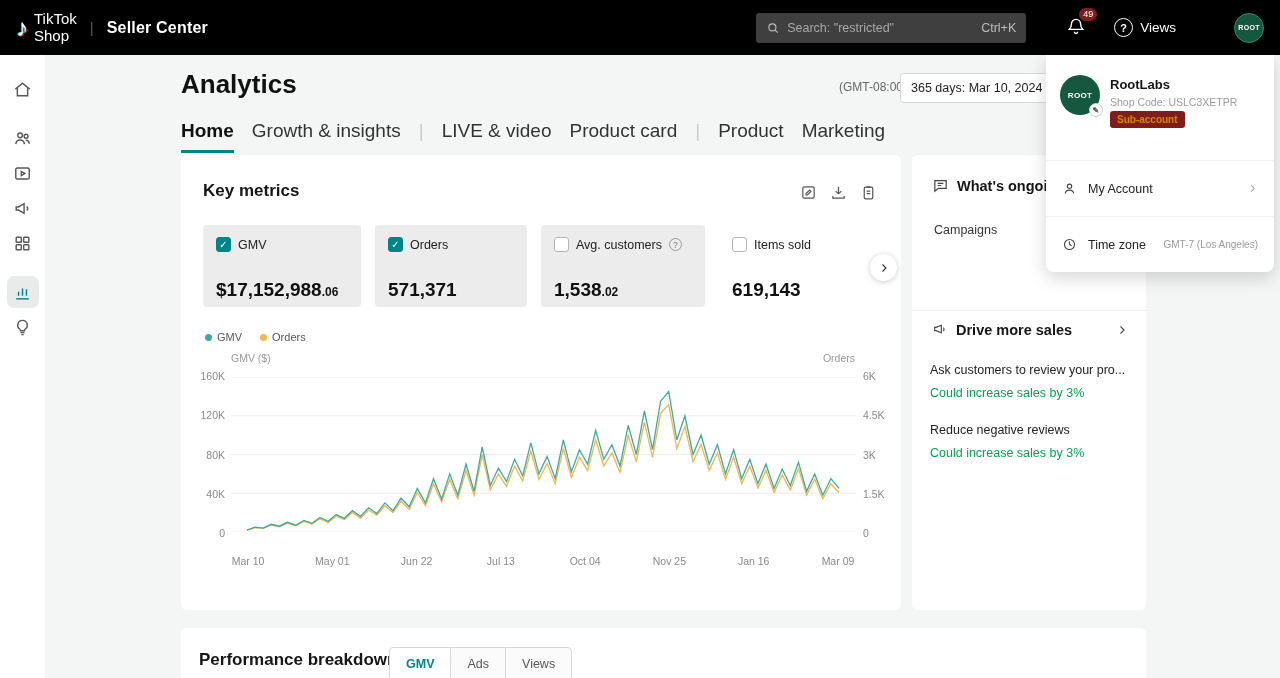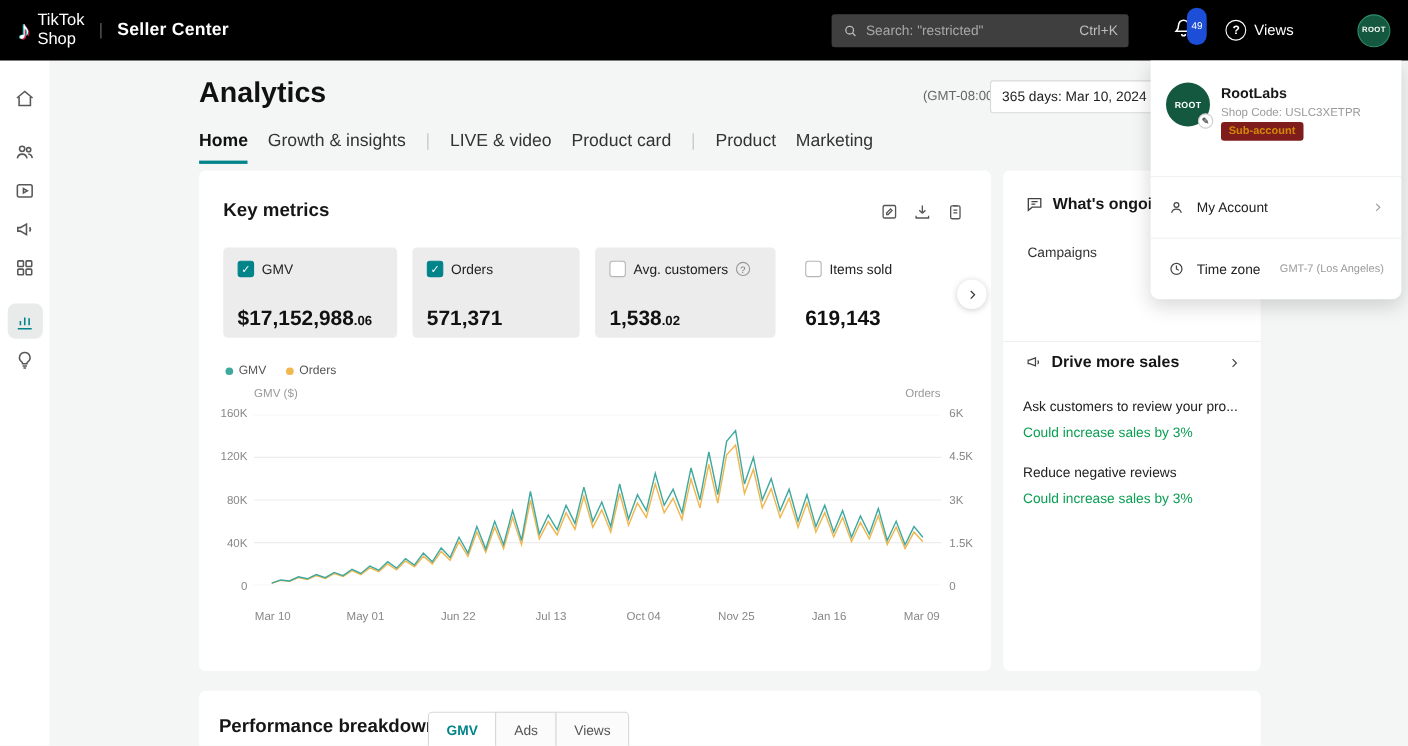--- a/index.html
+++ b/index.html
@@ -12,37 +12,37 @@
 .brand{font-size:15px;font-weight:400;line-height:1.12}
 .bar-sep{color:#5a5a5a;margin:0 13px;font-size:15px}
 .app-title{font-size:16px;font-weight:700;letter-spacing:.2px}
 .searchbox{margin-left:auto;width:270px;height:30px;background:#3f3f3f;border-radius:3px;display:flex;align-items:center;padding:0 10px;gap:7px}
 .searchbox svg{width:14px;height:14px;color:#bbb;flex:none}
 .searchbox input{flex:1;background:transparent;border:0;outline:0;color:#ddd;font-size:12.5px;min-width:0}
 .searchbox input::placeholder{color:#a8a8a8}
 .shortcut{color:#bdbdbd;font-size:12.5px}
 .bell-wrap{position:relative;margin-left:40px;color:#fff}
 .bell-wrap svg{width:20px;height:20px}
-.badge{position:absolute;top:-8px;right:-11px;background:#1d4ed8;color:#fff;font-size:9px;font-weight:400;border-radius:9px;padding:12px 4px;min-width:18px;text-align:center;line-height:1.1}
+.badge{position:absolute;top:-8px;right:-11px;background:#7f1d1d;color:#fff;font-size:9px;font-weight:400;border-radius:9px;padding:2px 4px;min-width:18px;text-align:center;line-height:1.1}
 .help{display:flex;align-items:center;gap:7px;margin-left:28px;font-size:13.5px}
 .qcircle{width:19px;height:19px;border:1.6px solid #fff;border-radius:50%;display:flex;align-items:center;justify-content:center;font-size:11px;font-weight:700}
 .tb-avatar{width:30px;height:30px;border-radius:50%;background:#14593f;color:#fff;display:flex;align-items:center;justify-content:center;font-size:7px;font-weight:700;margin-left:58px;border:1px solid #2e8b6b;letter-spacing:.3px}
 
 
 .sidebar{position:absolute;left:0;top:55px;width:45px;height:623px;background:#fff;display:flex;flex-direction:column;align-items:center;padding-top:18px;gap:3px;z-index:10}
 .side-item{width:32px;height:32px;border-radius:7px;display:flex;align-items:center;justify-content:center;color:#585858;cursor:pointer;flex:none}
 .side-item.gap{margin-top:14px}
 .side-item.active{background:#e9eaea;color:#00848a}
 .side-item svg{width:19px;height:19px}
 
 
 .page-title{position:absolute;left:181px;top:69px;font-size:26px;font-weight:700;color:#111}
 .tz{position:absolute;left:839px;top:80px;font-size:12px;color:#666}
 .date-select{position:absolute;left:900px;top:73px;width:240px;height:30px;background:#fff;border:1px solid #d9d9d9;border-radius:3px;font-size:12.5px;color:#222;display:flex;align-items:center;padding:0 10px;z-index:5}
-.tabs{position:absolute;left:181px;top:120px;display:flex;align-items:flex-start;gap:18px;font-size:16px;color:#333}
+.tabs{position:absolute;left:181px;top:120px;display:flex;align-items:flex-start;gap:18px;font-size:19px;color:#333}
 .tab{padding-bottom:8px;cursor:pointer;border-bottom:3px solid transparent}
 .tab.active{font-weight:700;color:#111;border-bottom-color:#00848a}
 .tab-sep{color:#ccc}
 
 
 .card{position:absolute;background:#fff;border-radius:6px}
 .km-card{left:181px;top:155px;width:720px;height:455px}
 .right-card{left:912px;top:155px;width:234px;height:455px}
 .perf-card{left:181px;top:628px;width:965px;height:50px;border-radius:6px 6px 0 0}
 

